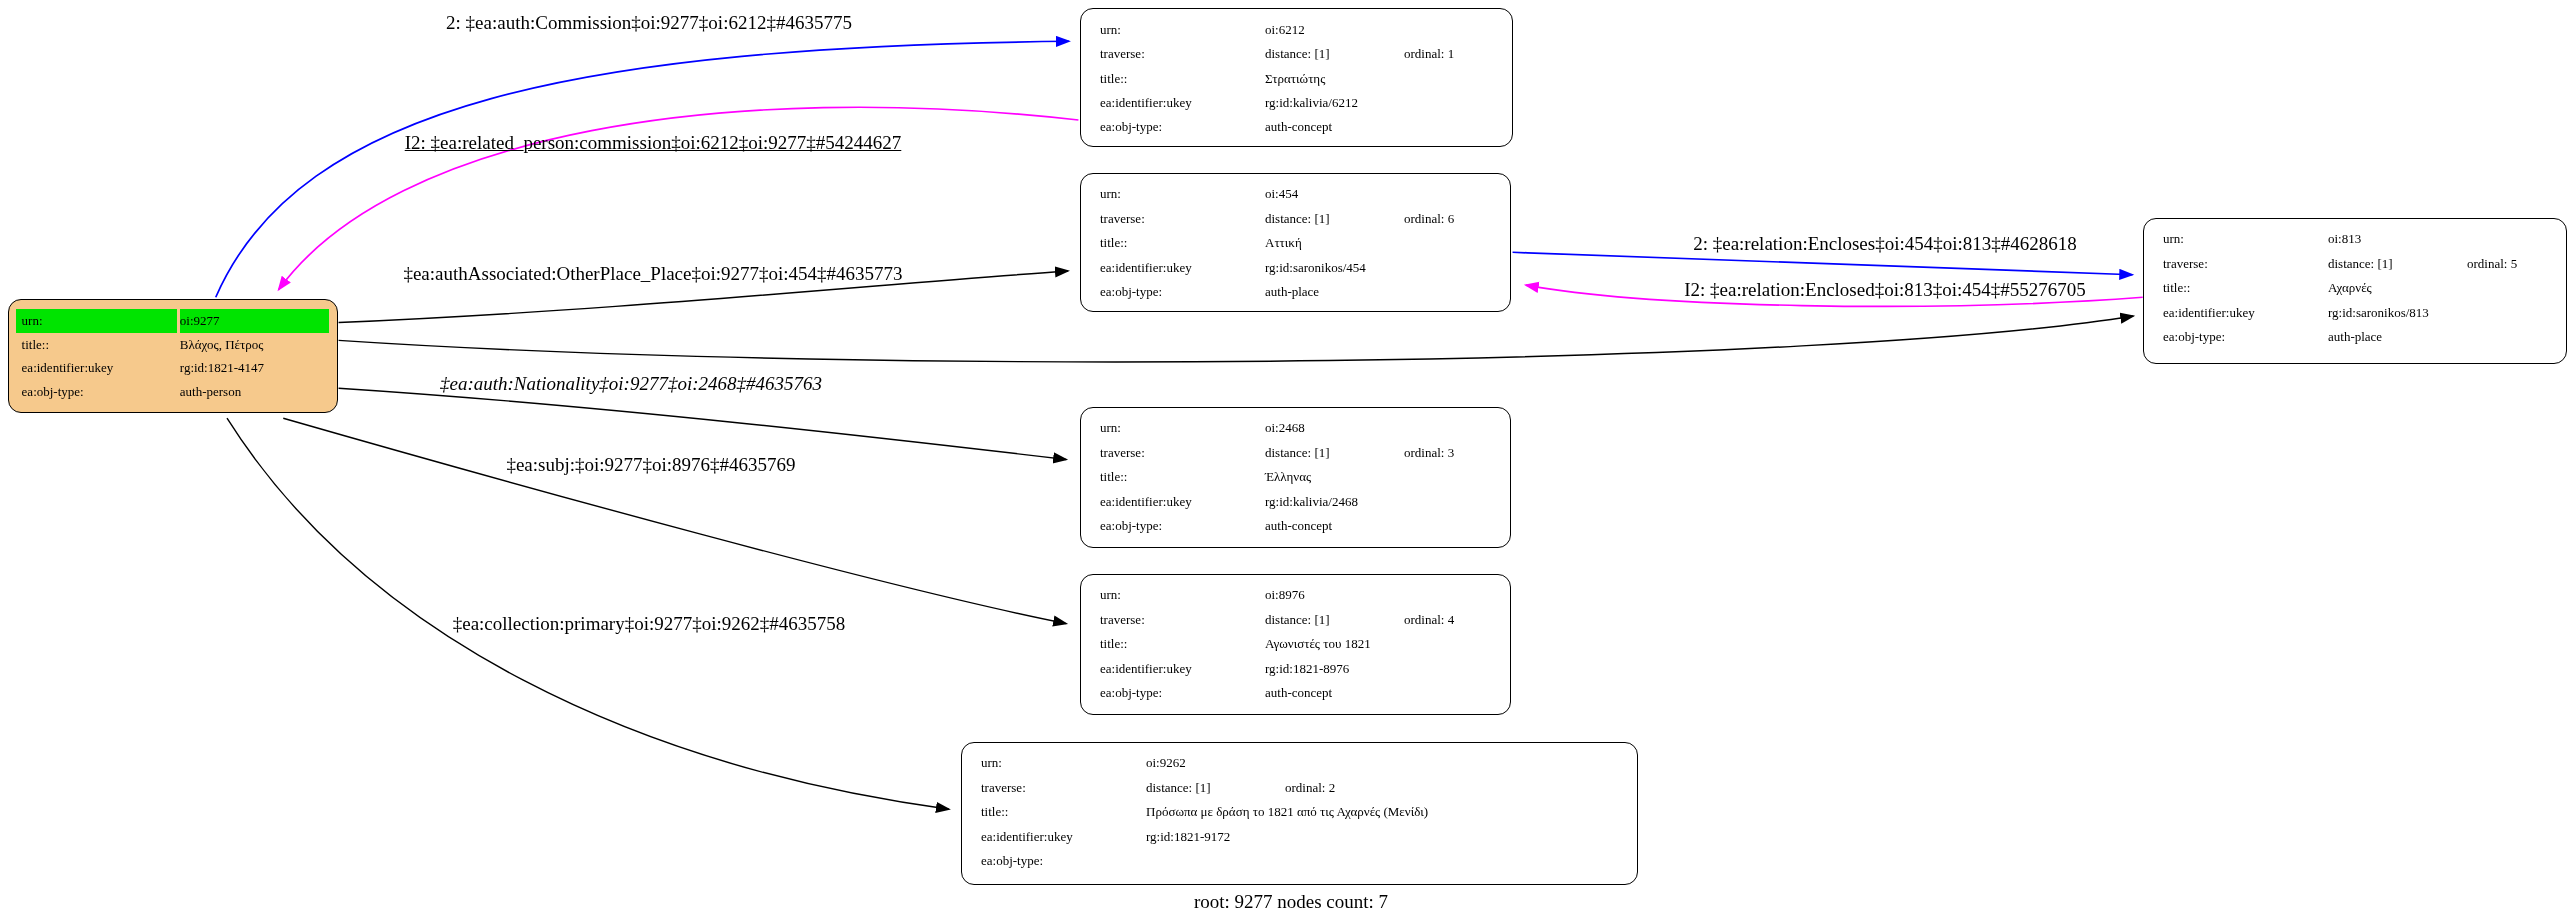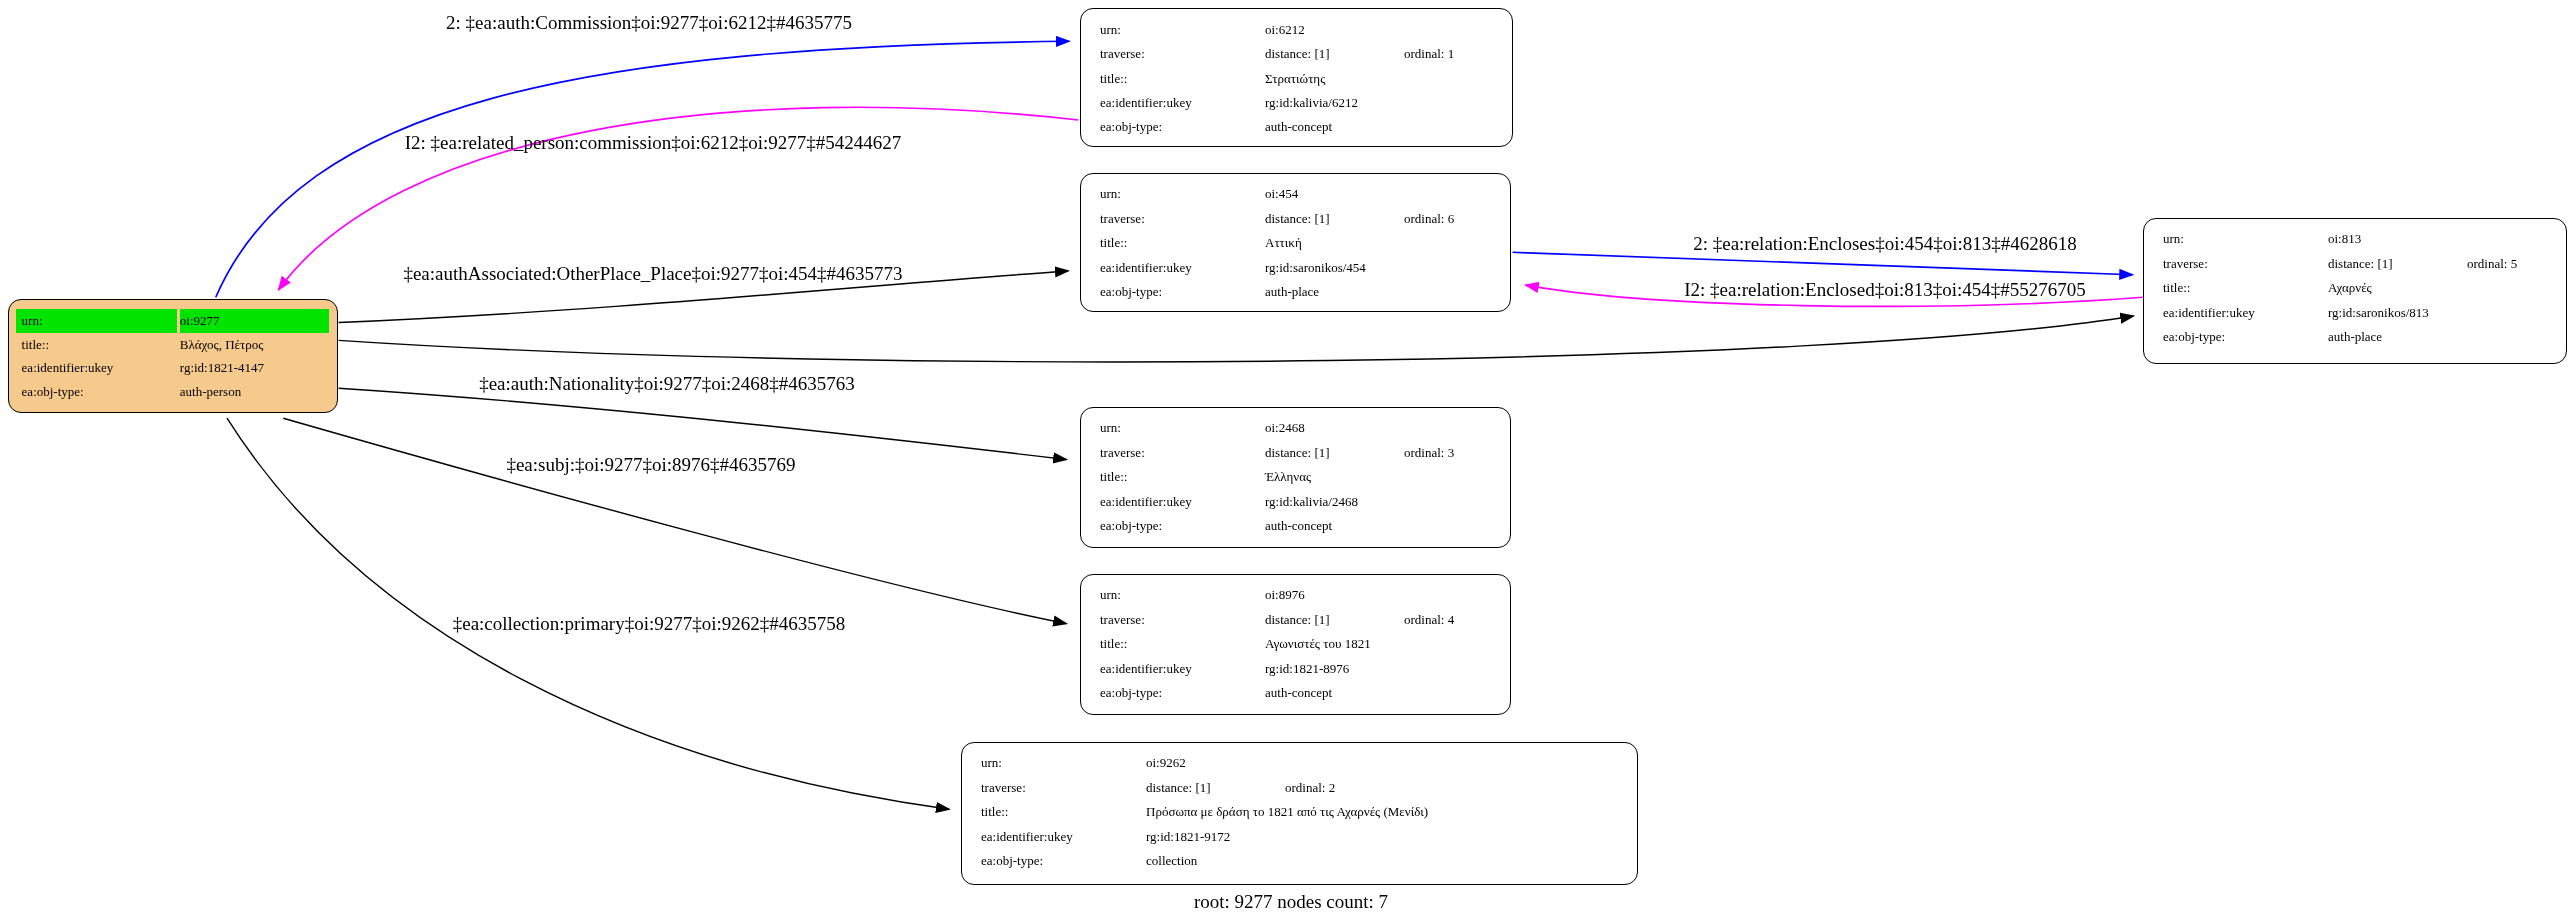--- a/index.html
+++ b/index.html
@@ -76,25 +76,25 @@
     <path d="M 361,344 C 650,332 950,302 1139,289" fill="none" stroke="#000000" stroke-width="1.5" marker-end="url(#arr-black)"></path>
     <path d="M 1613,269 C 1880,280 2150,290 2274,293" fill="none" stroke="#0000ff" stroke-width="1.8" marker-end="url(#arr-blue)"></path>
     <path d="M 2285,317 C 2060,334 1760,328 1627,304" fill="none" stroke="#ff00ff" stroke-width="1.8" marker-end="url(#arr-magenta)"></path>
     <path d="M 361,363 C 950,402 1950,390 2275,337" fill="none" stroke="#000000" stroke-width="1.5" marker-end="url(#arr-black)"></path>
     <path d="M 361,414 C 640,432 950,468 1137,490" fill="none" stroke="#000000" stroke-width="1.5" marker-end="url(#arr-black)"></path>
     <path d="M 302,446 C 560,520 950,628 1137,665" fill="none" stroke="#000000" stroke-width="1.5" marker-end="url(#arr-black)"></path>
     <path d="M 242,446 C 390,680 680,818 1012,863" fill="none" stroke="#000000" stroke-width="1.5" marker-end="url(#arr-black)"></path>
   </svg>
 
   <div class="edge-label" style="left:649px; top:22.5px;">2: ‡ea:auth:Commission‡oi:9277‡oi:6212‡#4635775</div>
-  <div class="edge-label" style="left:653px; top:143px;">I2: ‡ea:related_person:commission‡oi:6212‡oi:9277‡#54244627</div>
+  <div class="edge-label" style="left:653px; top:143px;text-decoration:underline;">I2: ‡ea:related_person:commission‡oi:6212‡oi:9277‡#54244627</div>
   <div class="edge-label" style="left:653px; top:274px;">‡ea:authAssociated:OtherPlace_Place‡oi:9277‡oi:454‡#4635773</div>
   <div class="edge-label" style="left:1885px; top:244px;">2: ‡ea:relation:Encloses‡oi:454‡oi:813‡#4628618</div>
   <div class="edge-label" style="left:1885px; top:290px;">I2: ‡ea:relation:Enclosed‡oi:813‡oi:454‡#55276705</div>
-  <div class="edge-label" style="left:667px; top:384px;">‡ea:auth:Nationality‡oi:9277‡oi:2468‡#4635763</div>
+  <div class="edge-label" style="left:631px; top:384px;font-style:italic;">‡ea:auth:Nationality‡oi:9277‡oi:2468‡#4635763</div>
   <div class="edge-label" style="left:651px; top:465px;">‡ea:subj:‡oi:9277‡oi:8976‡#4635769</div>
   <div class="edge-label" style="left:649px; top:624px;">‡ea:collection:primary‡oi:9277‡oi:9262‡#4635758</div>
 
   <div class="node rootnode" style="left:7.5px; top:299px; width:330px; height:114px;">
     <div class="row row-urn">
       <span class="lbl">urn:</span>
       <span class="val">oi:9277</span>
     </div>
     <div class="row">
       <span class="lbl">title::</span>
@@ -237,20 +237,19 @@
     <div class="row">
       <span class="lbl">title::</span>
       <span class="val">Πρόσωπα με δράση το 1821 από τις Αχαρνές (Μενίδι)</span>
     </div>
     <div class="row">
       <span class="lbl">ea:identifier:ukey</span>
       <span class="val">rg:id:1821-9172</span>
     </div>
     <div class="row">
       <span class="lbl">ea:obj-type:</span>
-      <span class="val">collection</span>
     </div>
   </div>
 
   <div class="caption" style="left:1291px; top:891px;">root: 9277 nodes count: 7</div>
 
 </div>
 
 
 </body></html>

